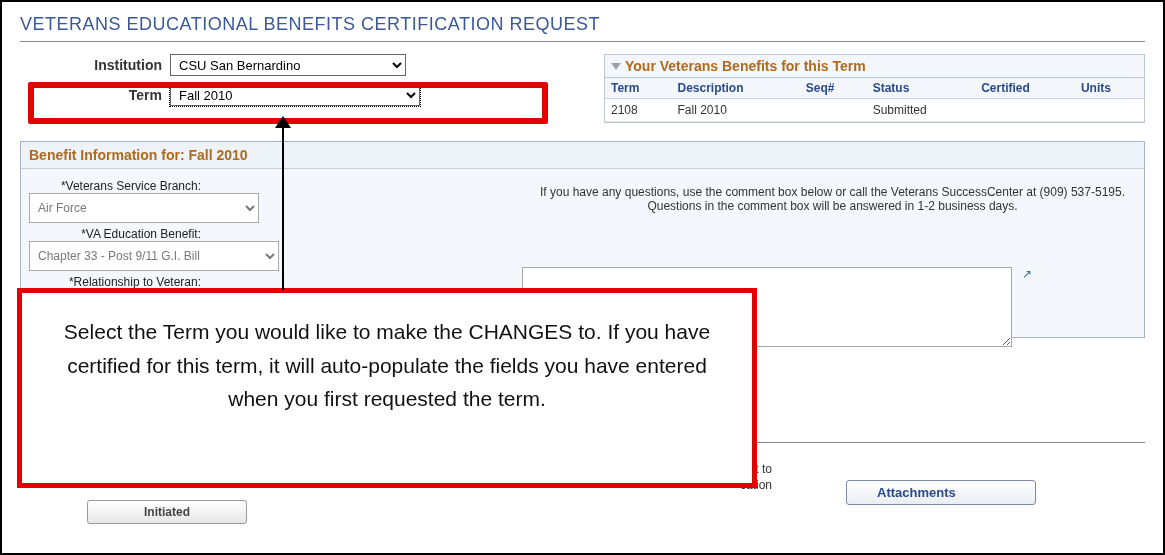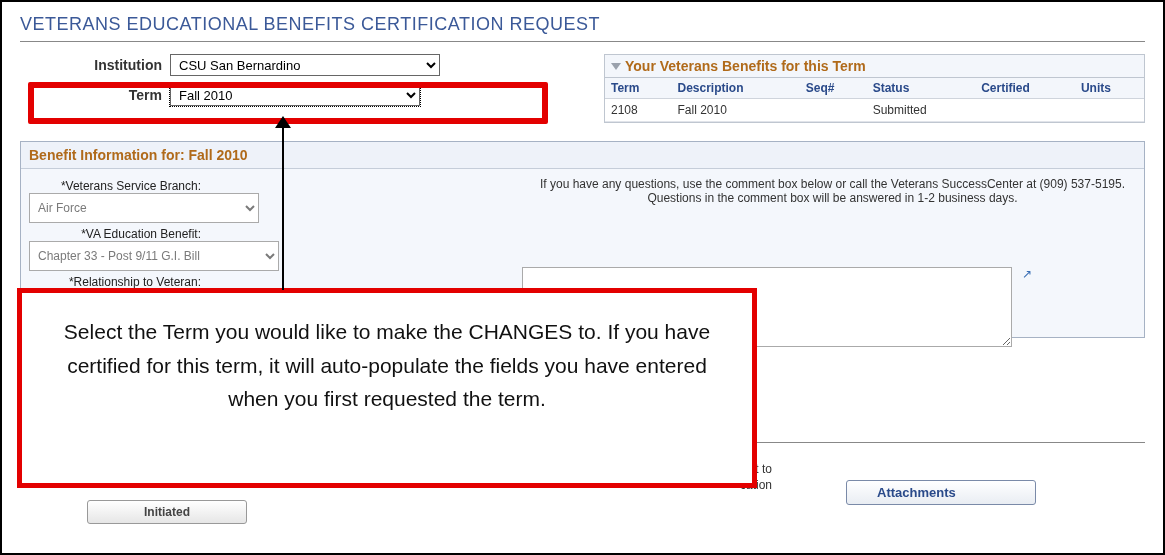--- a/index.html
+++ b/index.html
@@ -53,21 +53,21 @@
     font-size: 14px;
     padding-right: 8px;
   }
   select.ctl {
     font-size: 13px;
     height: 22px;
     border: 1px solid #666;
     background: #fff;
     padding: 0 4px;
   }
-  .inst-select { width: 270px; }
+  .inst-select { width: 236px; }
   .term-select { width: 250px; border:1px dotted #000; outline:1px dotted #000;}
   .term-highlight {
     position: absolute;
     border: 6px solid #e30000;
     border-radius: 2px;
     left: 8px;
     top: 28px;
     width: 520px;
     height: 42px;
     pointer-events: none;
@@ -123,21 +123,21 @@
     padding: 5px 8px;
     background: #eef2f9;
     border-bottom: 1px solid #c5cdd9;
   }
   .section-body {
     display: flex;
     padding: 6px 8px 14px 8px;
     gap: 20px;
   }
   .sb-left { flex: 0 0 480px; }
-  .sb-right { flex: 1; font-size: 12px; color:#333; text-align:center; padding: 2px 10px 0 10px;}
+  .sb-right { flex: 1; font-size: 12px; color:#333; text-align:center; padding: 2px 10px 0 10px; margin-top: 8px;}
   .fset-row { display:flex; align-items:flex-start; margin:4px 0;flex-direction:column; }
   .fset-label { width: 180px; text-align:right; padding-right:8px; font-size:12px; color:#222;}
   .sel2 { width: 230px; height:30px; border:1px solid #aaa; background:#fff; color:#7a7a7a; font-size:12px; padding:0 4px;}
   .big-textarea {
     position:absolute;
     left: 520px;
     top: 265px;
     width: 490px;
     height: 80px;
     border:1px solid #aaa;

